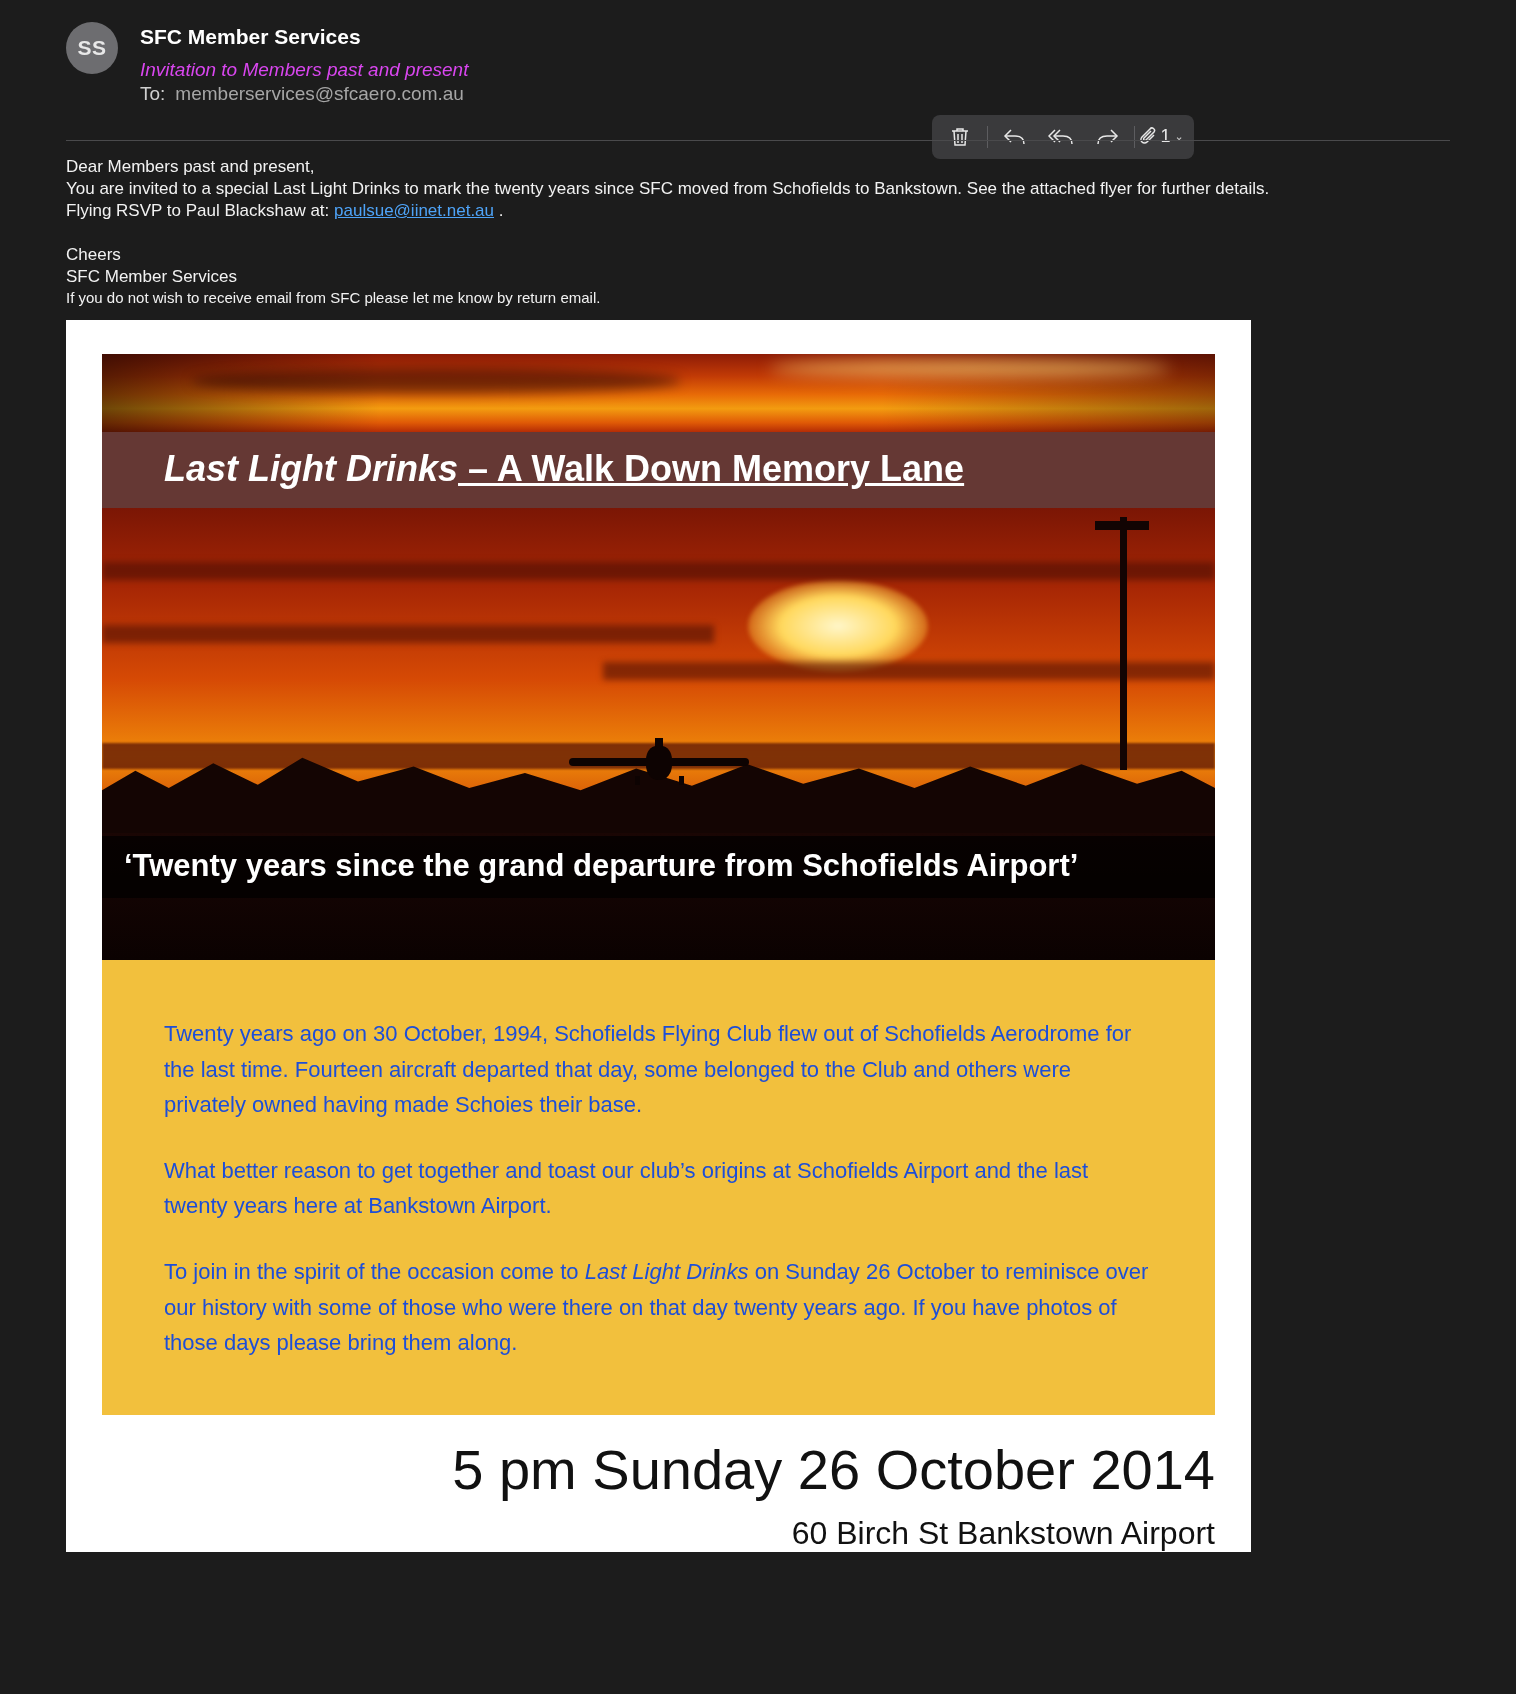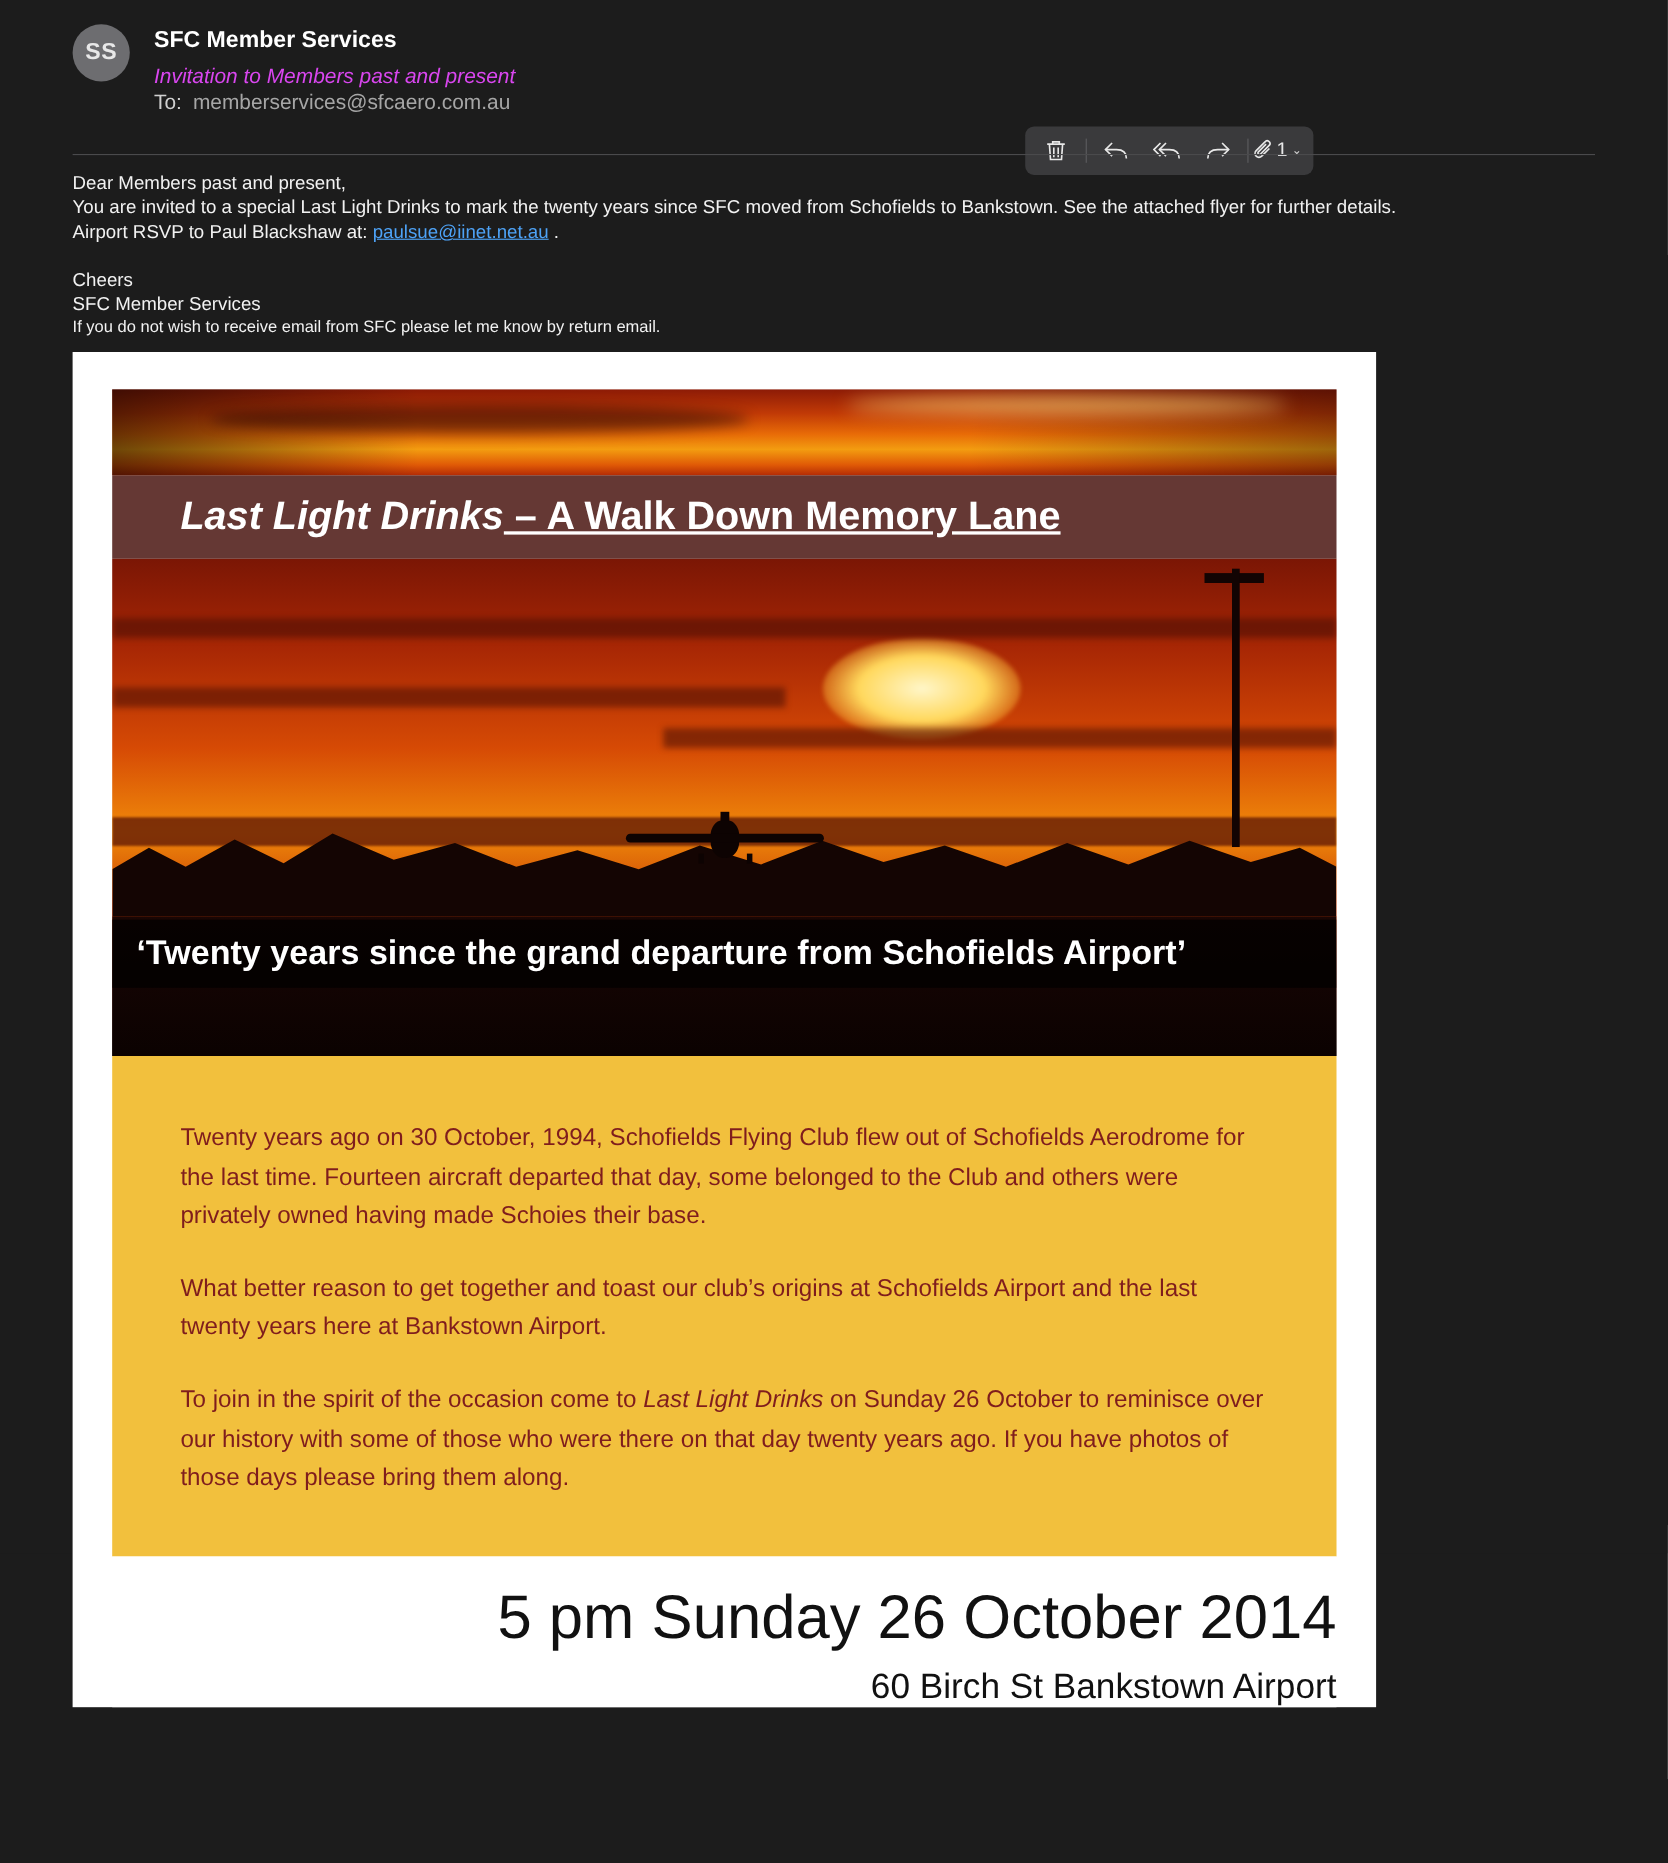--- a/index.html
+++ b/index.html
@@ -329,21 +329,21 @@
   .yellow-block {
     background: #f2c03d;
     color: #1a1a1a;
     padding: 56px 62px 54px 62px;
     box-sizing: border-box;
   }
   .yellow-block p {
     margin: 0 0 30px 0;
     font-size: 22px;
     line-height: 1.62;
-    color: #7f1d1d;
+    color: #1d4ed8;
   }
   .yellow-block p:last-child { margin-bottom: 0; }
   .yellow-block em { font-style: italic; }
 
   .white-block {
     background: #ffffff;
     color: #111111;
     text-align: right;
     padding: 24px 0 0 0;
   }
@@ -426,21 +426,21 @@
         </div>
       </div>
     </div>
     <div class="divider"></div>
   </div>
 
   <div class="mail-body">
     <p class="body-block">Dear Members past and present,</p>
     <p class="body-block">You are invited to a special Last Light Drinks to mark the twenty years since SFC moved from Schofields to Bankstown. See the attached flyer for further details.</p>
     <p class="body-block">
-      <span>Airport RSVP to Paul Blackshaw at: </span><a class="link" href="#">paulsue@iinet.net.au</a><span> .</span>
+      <span>Flying RSVP to Paul Blackshaw at: </span><a class="link" href="#">paulsue@iinet.net.au</a><span> .</span>
     </p>
     <div class="gap"></div>
     <p class="body-block">Cheers</p>
     <p class="body-block">SFC Member Services</p>
     <p class="body-block sig-small">If you do not wish to receive email from SFC please let me know by return email.</p>
   </div>
 
   <div class="flyer">
     <div class="flyer-inner">
 

